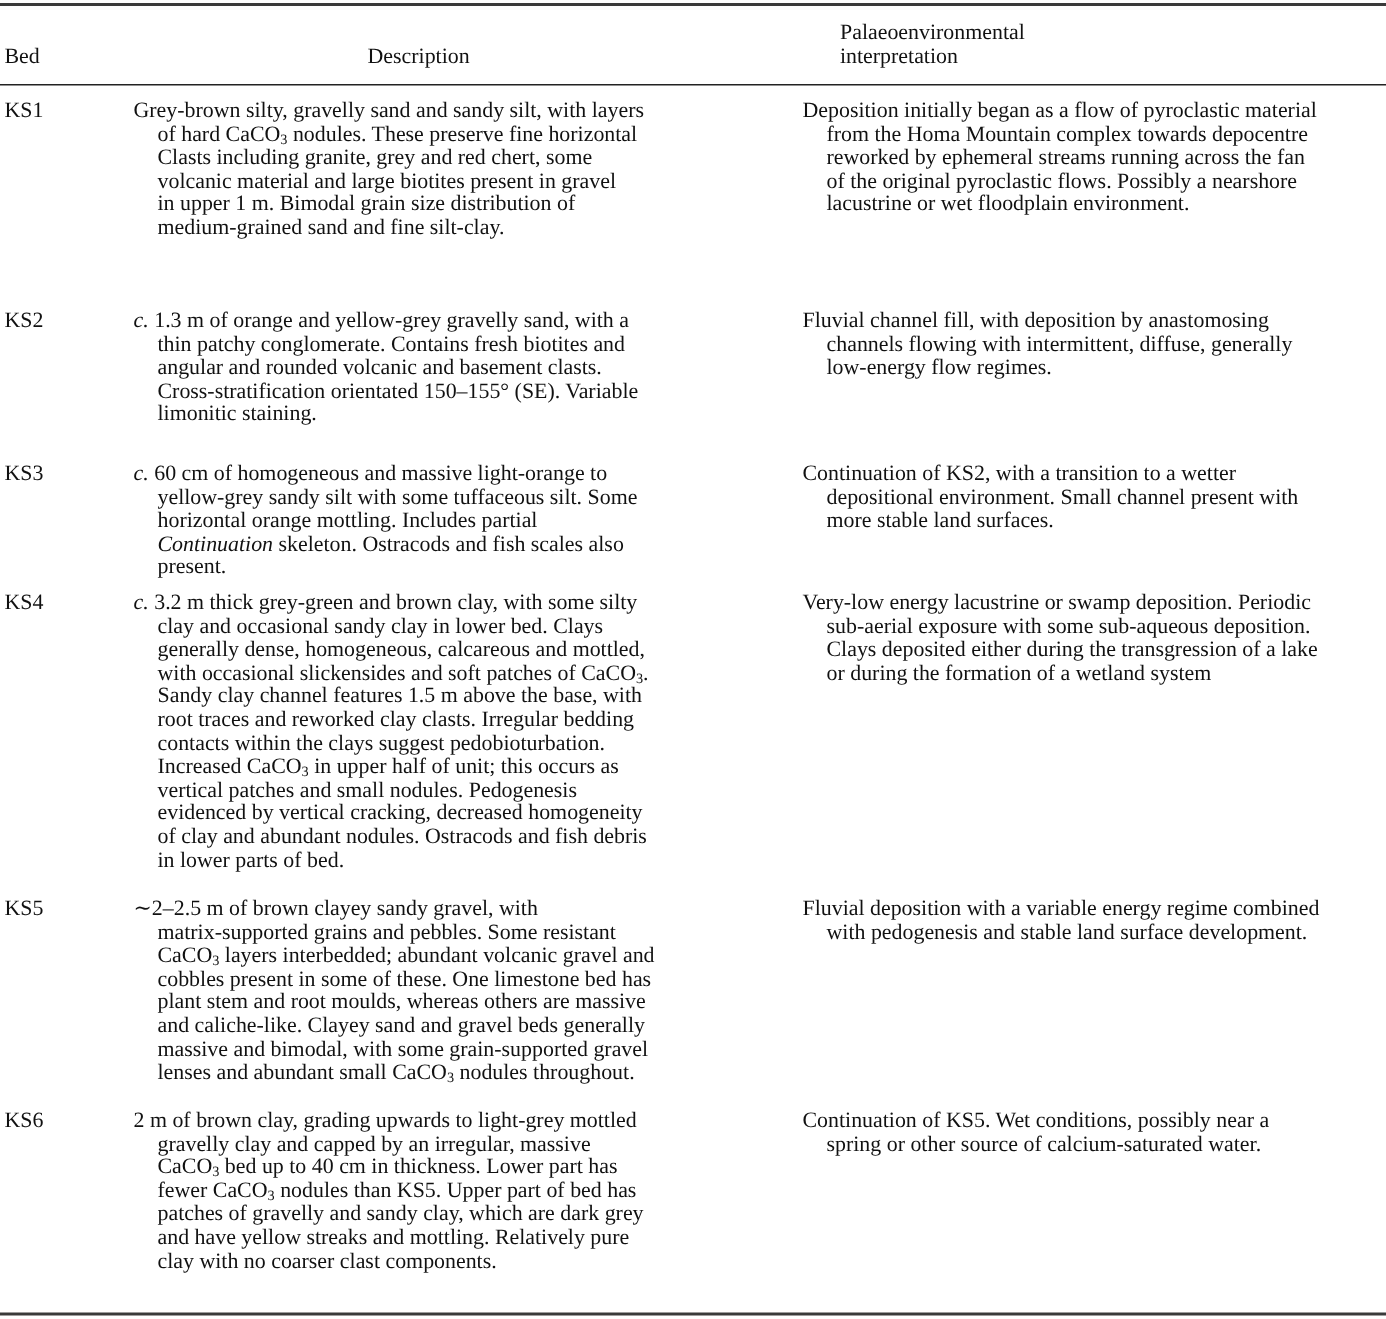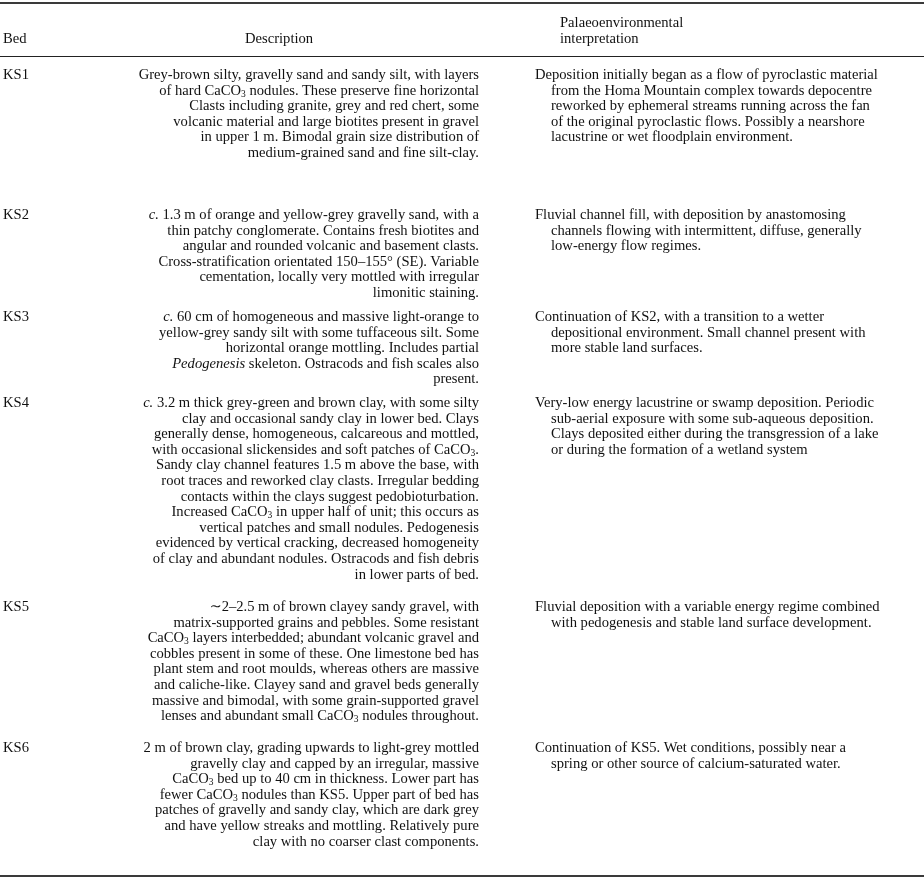--- a/index.html
+++ b/index.html
@@ -52,21 +52,21 @@
     }
     .bed {
       position: absolute;
       left: 3px;
       top: 0;
     }
     .cell {
       position: absolute;
       top: 0;
     }
-    .cell-desc { left: 89px; width: 390px; text-align: right; }
+    .cell-desc { left: 89px; width: 390px; }
     .cell-interp { left: 535px; width: 389px; }
     .line {
       display: block;
       white-space: nowrap;
       height: 15.6px;
     }
     .line.indent { padding-left: 16px; }
     sub {
       font-size: 9.5px;
       line-height: 0;
@@ -107,36 +107,35 @@
         <span class="line indent">lacustrine or wet floodplain environment.</span>
       </div>
     </div>
     <div class="row" style="top: 207px;">
       <div class="bed">KS2</div>
       <div class="cell cell-desc">
         <span class="line"><i>c.</i> 1.3 m of orange and yellow-grey gravelly sand, with a</span>
         <span class="line indent">thin patchy conglomerate. Contains fresh biotites and</span>
         <span class="line indent">angular and rounded volcanic and basement clasts.</span>
         <span class="line indent">Cross-stratification orientated 150–155° (SE). Variable</span>
-        <span class="line indent">cementation, locally very mottled with irregular</span>
         <span class="line indent">limonitic staining.</span>
       </div>
       <div class="cell cell-interp">
         <span class="line">Fluvial channel fill, with deposition by anastomosing</span>
         <span class="line indent">channels flowing with intermittent, diffuse, generally</span>
         <span class="line indent">low-energy flow regimes.</span>
       </div>
     </div>
     <div class="row" style="top: 309px;">
       <div class="bed">KS3</div>
       <div class="cell cell-desc">
         <span class="line"><i>c.</i> 60 cm of homogeneous and massive light-orange to</span>
         <span class="line indent">yellow-grey sandy silt with some tuffaceous silt. Some</span>
         <span class="line indent">horizontal orange mottling. Includes partial</span>
-        <span class="line indent"><i>Pedogenesis</i> skeleton. Ostracods and fish scales also</span>
+        <span class="line indent"><i>Continuation</i> skeleton. Ostracods and fish scales also</span>
         <span class="line indent">present.</span>
       </div>
       <div class="cell cell-interp">
         <span class="line">Continuation of KS2, with a transition to a wetter</span>
         <span class="line indent">depositional environment. Small channel present with</span>
         <span class="line indent">more stable land surfaces.</span>
       </div>
     </div>
     <div class="row" style="top: 395px;">
       <div class="bed">KS4</div>

